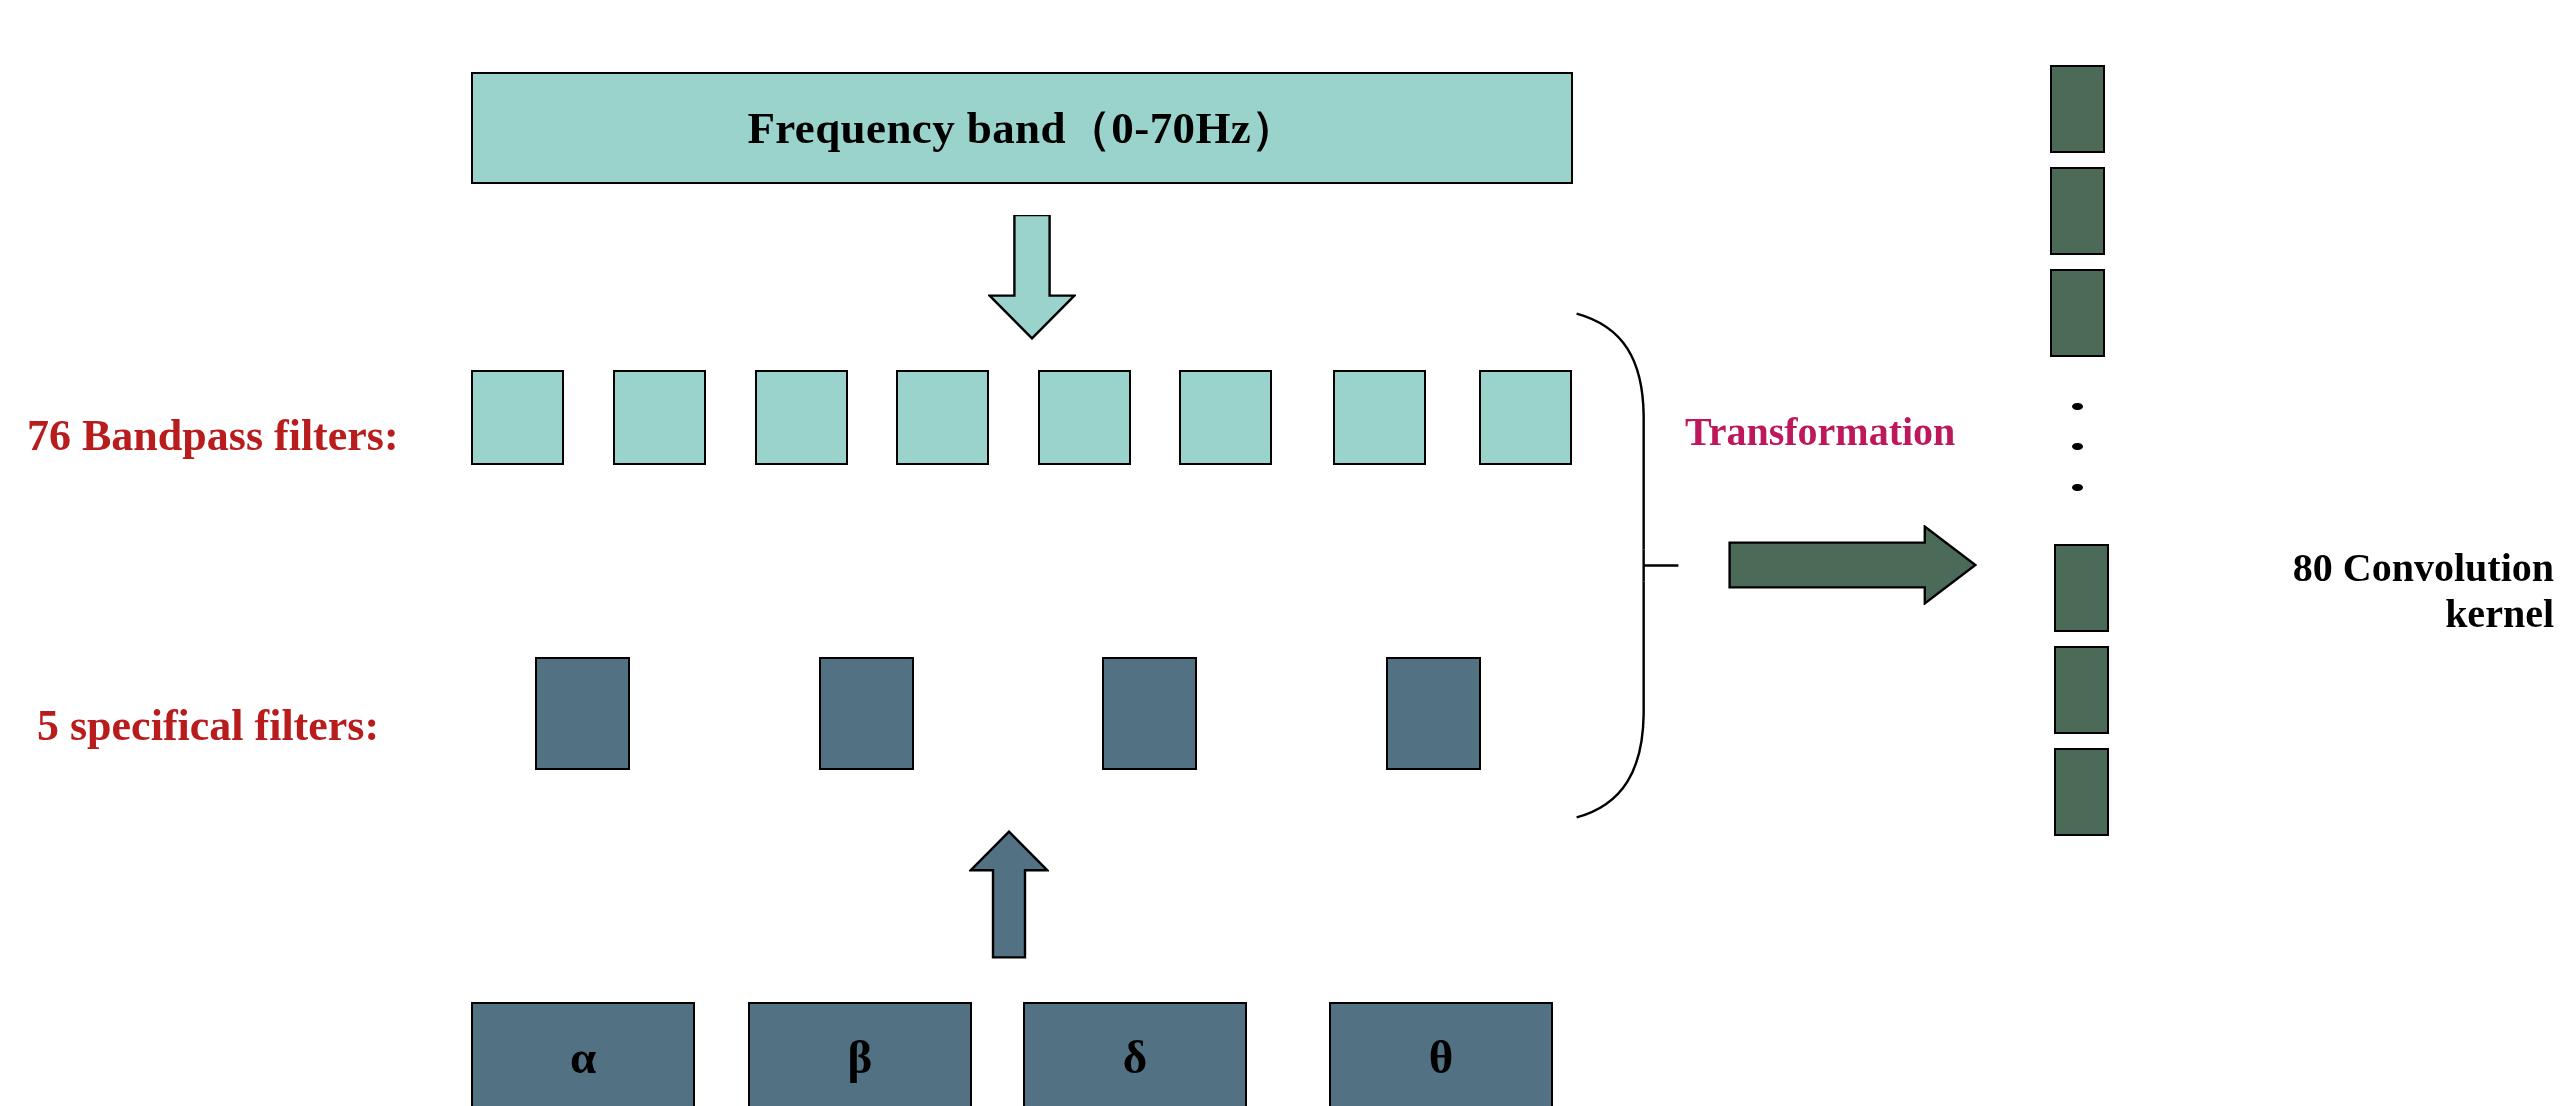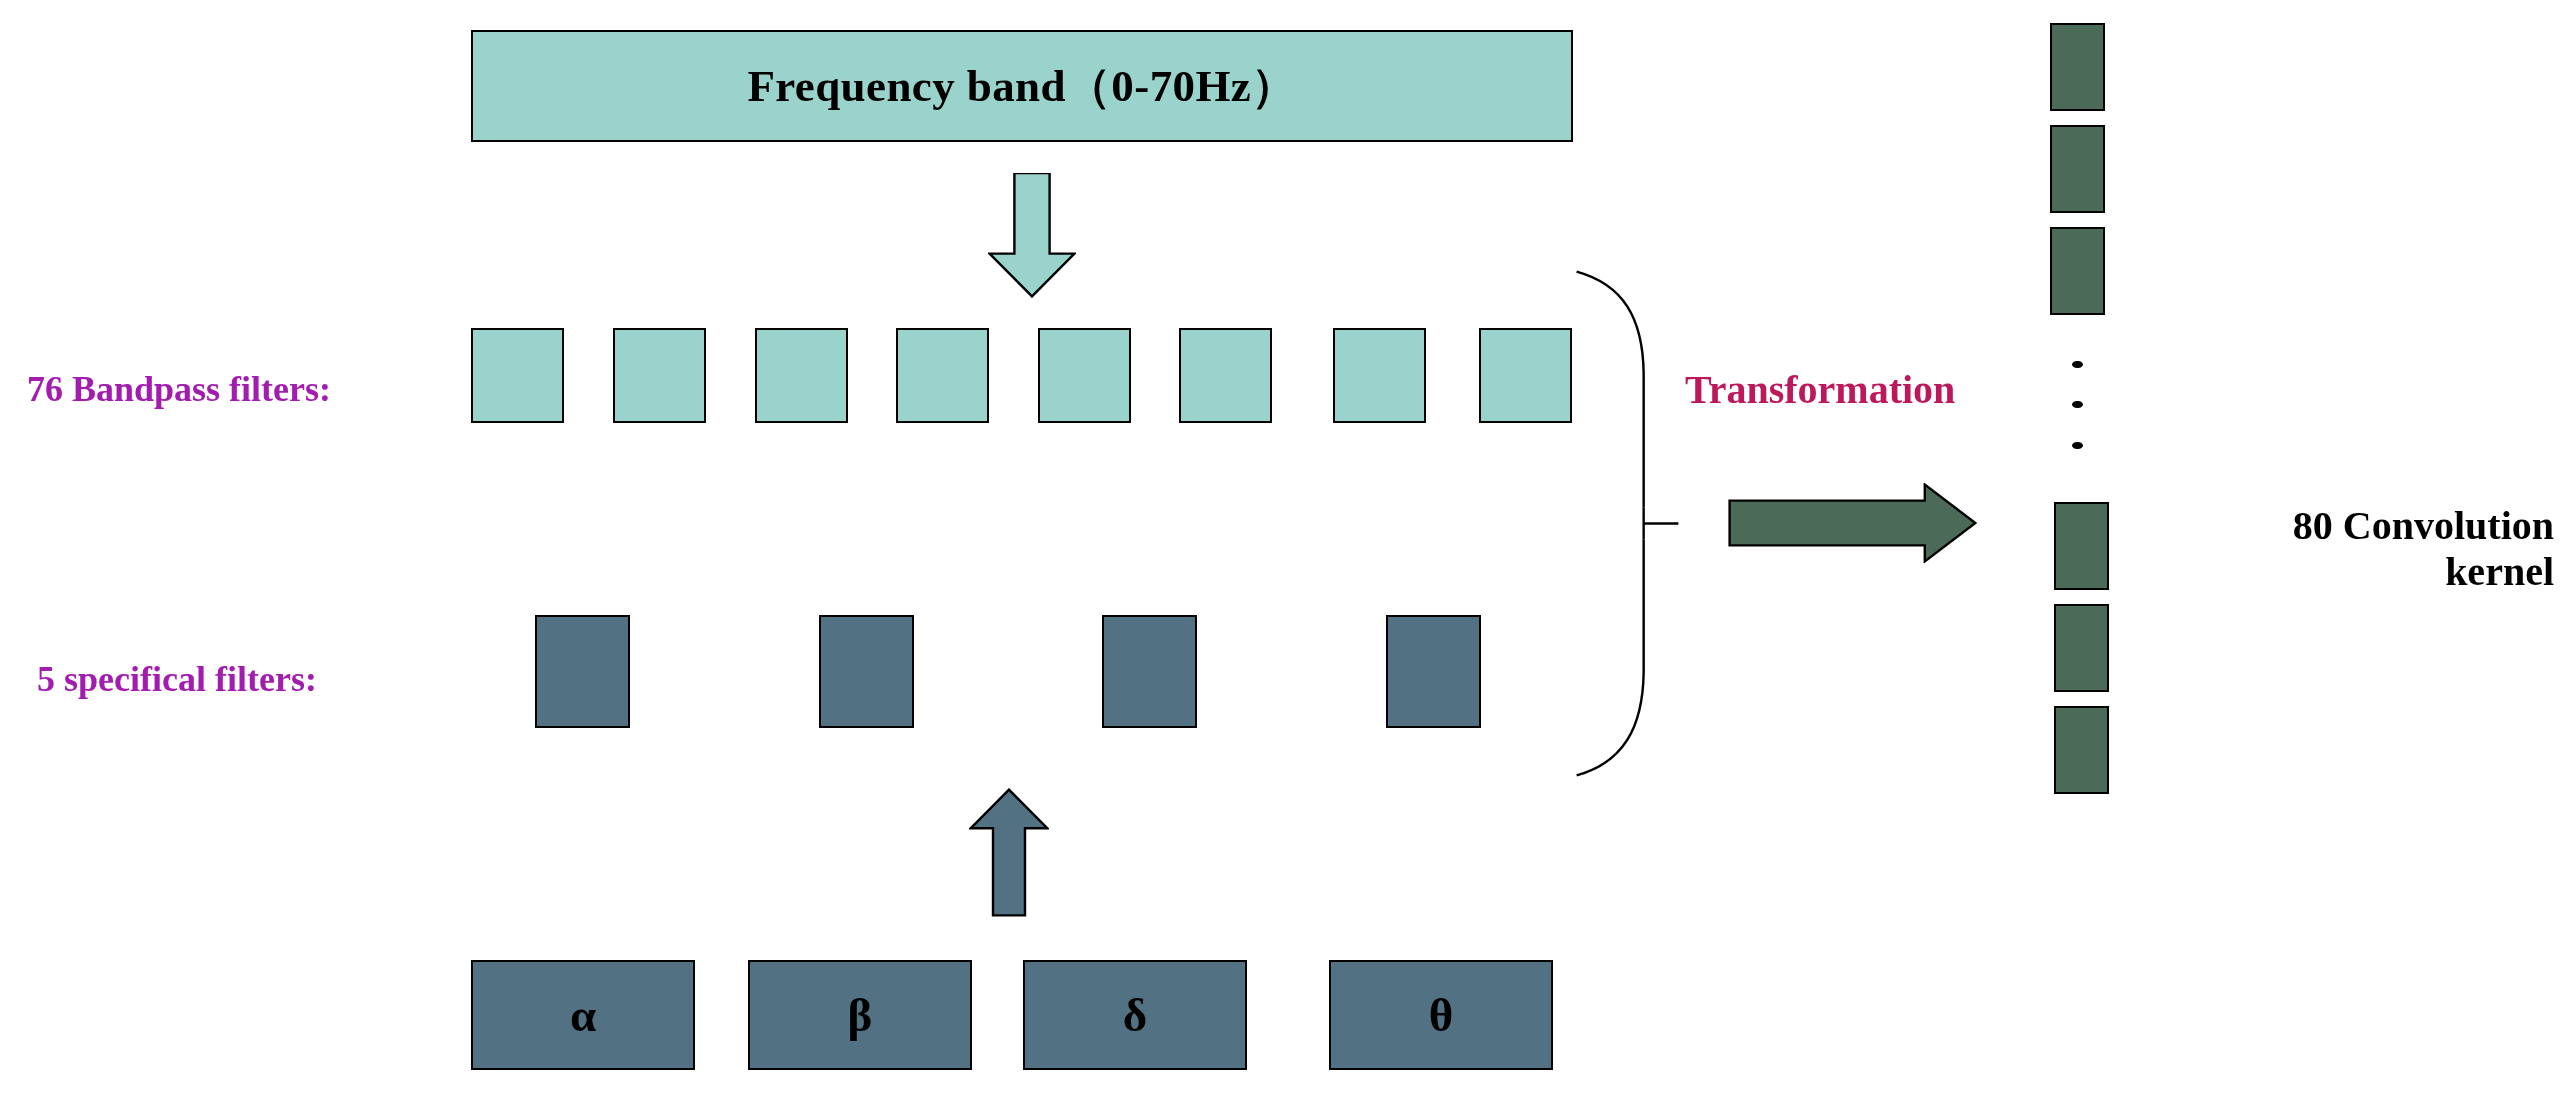--- a/index.html
+++ b/index.html
@@ -10,21 +10,21 @@
   #canvas {
     position: relative;
     width: 2576px;
     height: 1106px;
     background: #ffffff;
     overflow: hidden;
     font-family: "Liberation Serif", "DejaVu Serif", serif;
   }
 
   
-  .abs { position: absolute; }
+  .abs { position: absolute; margin-top: 42px; }
 
   
   .title-box {
     left: 471px;
     top: 30px;
     width: 1102px;
     height: 112px;
     background: #99D3CC;
     border: 2.4px solid #000000;
     box-sizing: border-box;
@@ -35,23 +35,23 @@
   .title-text {
     font-size: 45px;
     font-weight: bold;
     color: #000000;
     letter-spacing: 0.4px;
     white-space: nowrap;
   }
 
   
   .row-label {
-    font-size: 36px;
-    font-weight: bold;
-    color: #a21caf;
+    font-size: 44px;
+    font-weight: bold;
+    color: #b91c1c;
     white-space: nowrap;
   }
   #label-bandpass { left: 27px; top: 368px; }
   #label-specifical { left: 37px; top: 658px; }
 
   
   .teal-sq {
     width: 93px;
     height: 95px;
     background: #99D3CC;

